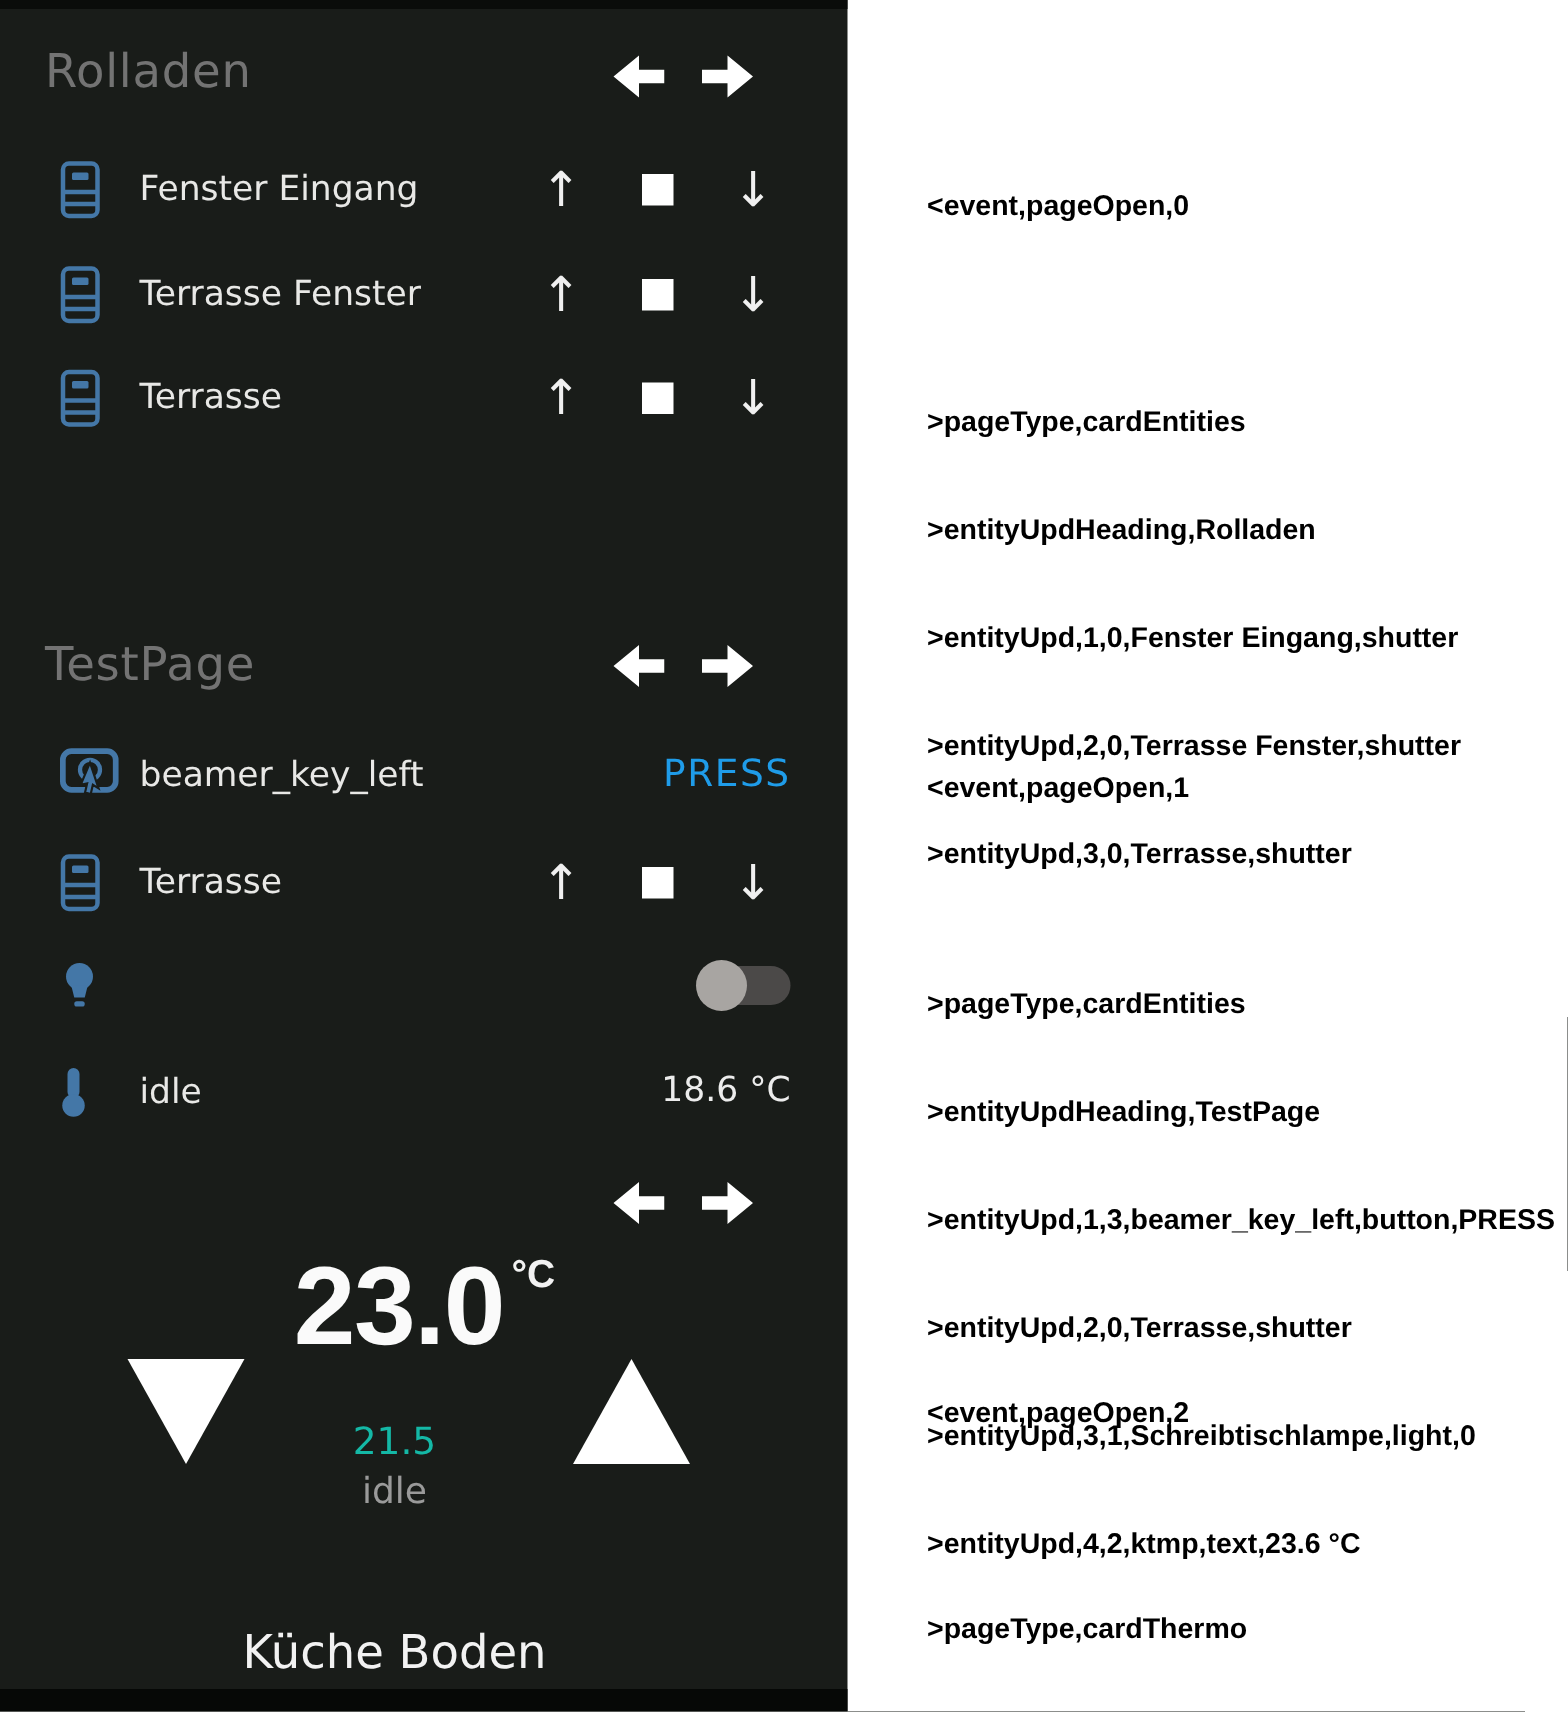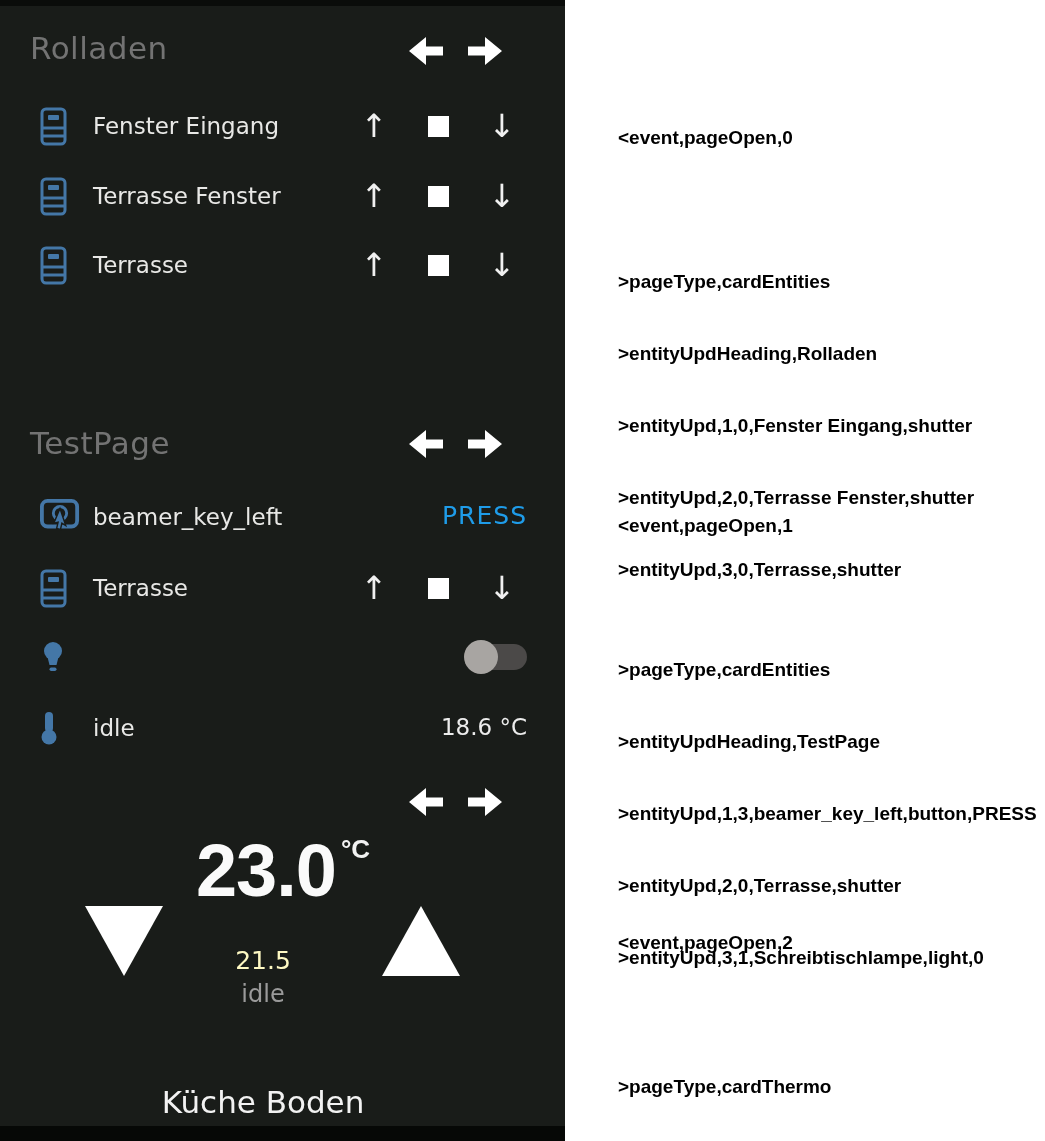--- a/index.html
+++ b/index.html
@@ -32,21 +32,21 @@
 
   .toggle{position:absolute;right:38px;top:9px;width:60px;height:30px;}
   .toggle .track{position:absolute;left:0;top:2px;width:60px;height:26px;border-radius:13px;background:#4b4948;}
   .toggle .knob{position:absolute;left:-3px;top:-2px;width:34px;height:34px;border-radius:50%;background:#a8a5a2;}
 
   
   .thermo-center{position:absolute;left:103px;width:320px;text-align:center;color:#f2f2f2;}
   .thermo-temp{top:834px;line-height:1;white-space:nowrap;}
   .thermo-temp .big{font-size:74px;font-weight:bold;font-family:"Liberation Sans",sans-serif;letter-spacing:-1px;color:#fafafa;margin-left:40px;}
   .thermo-temp .unit{font-size:26px;font-weight:bold;vertical-align:top;position:relative;top:2px;margin-left:5px;font-family:"Liberation Sans",sans-serif;}
-  .thermo-target{top:946px;font-size:25px;color:#fef9c3;}
+  .thermo-target{top:946px;font-size:25px;color:#14b8a6;}
   .thermo-state{top:980px;font-size:24px;color:#9a9a9a;}
   .thermo-title{top:1084px;font-size:31px;color:#f2f2f2;}
 
   .tri{position:absolute;width:0;height:0;cursor:default;}
   .tri-down{left:85px;top:906px;border-left:39px solid transparent;border-right:39px solid transparent;border-top:70px solid #ffffff;}
   .tri-up{left:382px;top:906px;border-left:39px solid transparent;border-right:39px solid transparent;border-bottom:70px solid #ffffff;}
 
   
   .proto{position:absolute;left:618px;color:#000;font-family:"Liberation Sans",sans-serif;
          font-weight:bold;font-size:19px;line-height:24px;white-space:pre;}
@@ -238,20 +238,21 @@
 </div>
 
 <div class="proto p2">
   <div>&lt;event,pageOpen,1</div>
   <div class="proto-gap"></div>
   <div>&gt;pageType,cardEntities</div>
   <div>&gt;entityUpdHeading,TestPage</div>
   <div>&gt;entityUpd,1,3,beamer_key_left,button,PRESS</div>
   <div>&gt;entityUpd,2,0,Terrasse,shutter</div>
   <div>&gt;entityUpd,3,1,Schreibtischlampe,light,0</div>
+  <div>&gt;entityUpd,4,2,ktmp,text,23.6 °C</div>
 </div>
 
 <div class="proto p3">
   <div>&lt;event,pageOpen,2</div>
   <div class="proto-gap"></div>
   <div>&gt;pageType,cardThermo</div>
   
 </div>
 
 </body></html>

